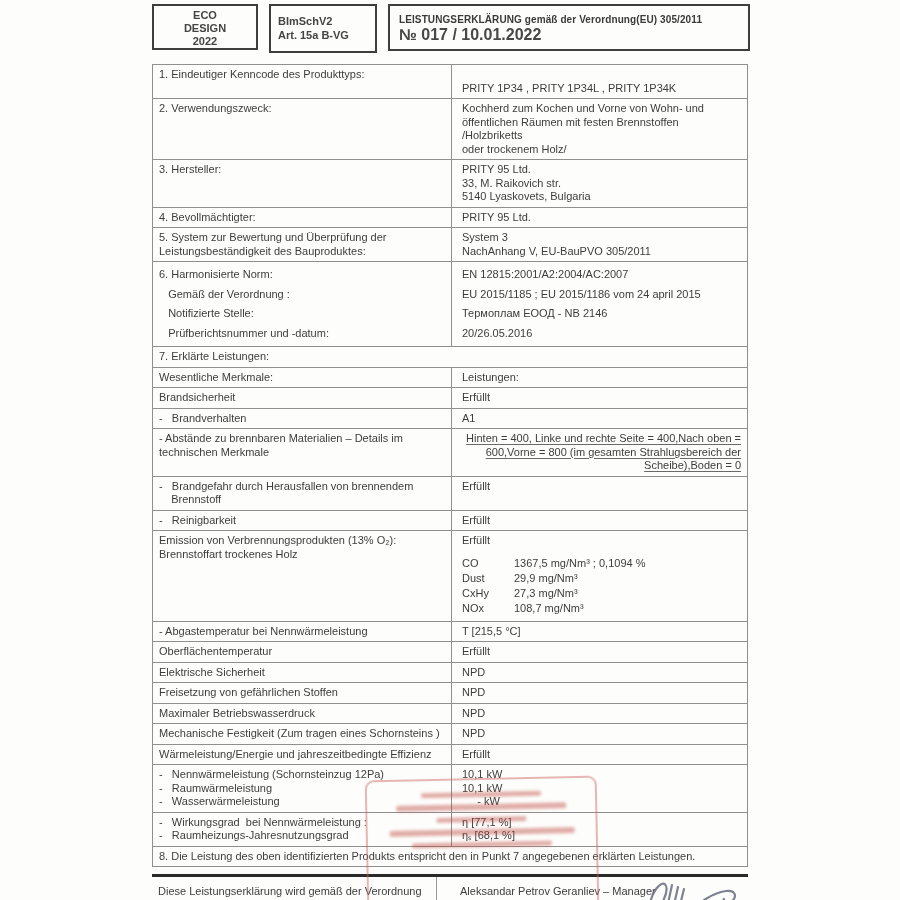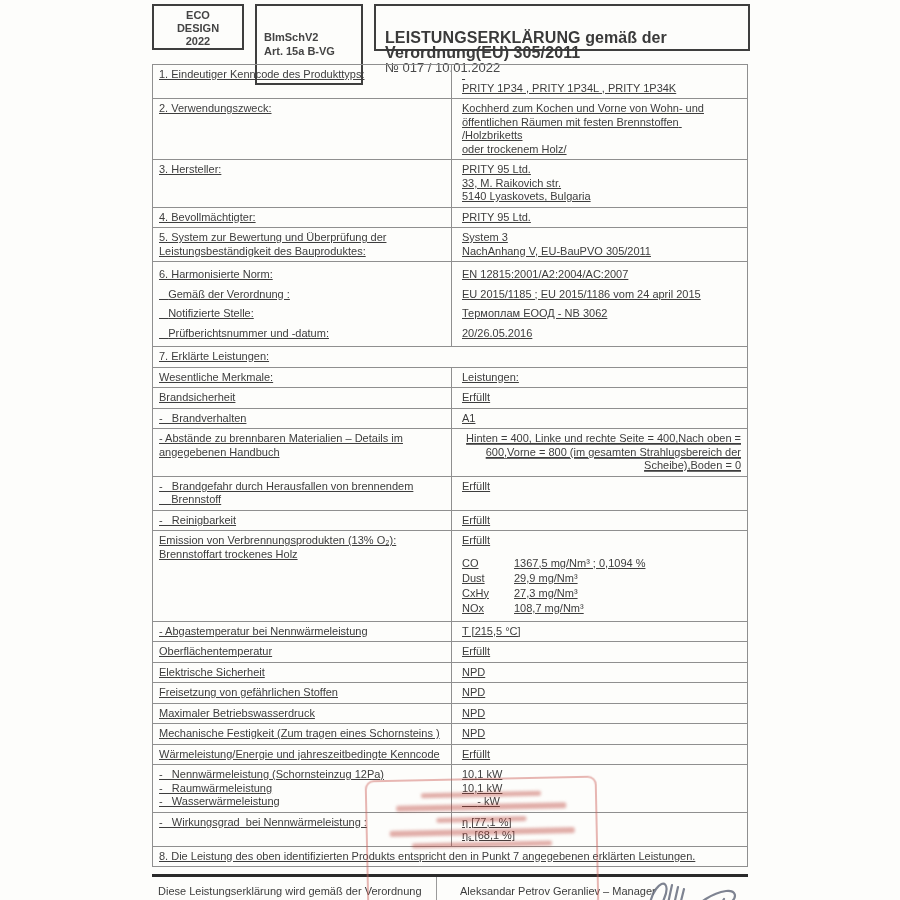--- a/index.html
+++ b/index.html
@@ -7,31 +7,31 @@
     position:relative;
     width:900px;height:900px;
     background:#fdfdfb;
     overflow:hidden;
     font-family:"Liberation Sans", sans-serif;
     color:#3d3d3d;
   }
   
   .hdr{position:absolute;left:152px;top:4px;width:598px;display:flex;gap:11px;align-items:flex-start;}
   .badge{border:2px solid #3e3e3e;background:#fdfdfb;text-align:center;font-weight:bold;font-size:11px;line-height:13px;color:#444;}
-  .badge.eco{width:72px;padding:3px 8px;height:36px;}
-  .badge.bim{width:90px;text-align:left;padding:24px 7px;height:29px;line-height:14px;}
+  .badge.eco{width:72px;padding:3px 15px;height:36px;}
+  .badge.bim{width:90px;text-align:left;padding:8px 7px;height:29px;line-height:14px;}
   .titlebox{flex:1;border:2px solid #3e3e3e;padding:6px 9px;height:31px;}
-  .titlebox .t1{font-weight:bold;font-size:16px;line-height:15px;color:#3a3a3a;letter-spacing:.1px;margin-top:18px;}
-  .titlebox .t2{font-weight:normal;font-size:13px;line-height:15px;color:#484848;}
+  .titlebox .t1{font-weight:bold;font-size:10px;line-height:15px;color:#3a3a3a;letter-spacing:.1px;}
+  .titlebox .t2{font-weight:bold;font-size:16px;line-height:15px;color:#484848;}
   
   .doc{position:absolute;left:152px;top:64px;width:596px;}
   .dtable{border:1px solid #8f8f8f;}
   .trow{display:flex;border-bottom:1px solid #8f8f8f;min-height:14px;}
   .trow:last-child{border-bottom:none;}
-  .cell{padding:3px 6px;font-size:11px;line-height:13.5px;text-decoration:underline;}
+  .cell{padding:3px 6px;font-size:11px;line-height:13.5px;}
   .cell.label{width:284px;border-right:1px solid #8f8f8f;padding-right:8px;}
   .cell.value{flex:1;padding-left:10px;}
   .trow.full .cell{width:100%;border-right:none;}
   .trow.spaced .ln{line-height:19.5px;}
   .ln{white-space:pre-wrap;min-height:13px;}
   .und .ln{text-decoration:underline;text-decoration-color:#6a6a6a;text-underline-offset:2px;text-align:right;}
   .pairs{margin-top:8px;margin-bottom:2px;}
   .pair{display:flex;line-height:15px;}
   .pk{width:52px;}
   
@@ -126,21 +126,21 @@
         <div class="trow spaced">
           <div class="cell label">
             <div class="ln">6. Harmonisierte Norm:</div>
             <div class="ln">   Gemäß der Verordnung :</div>
             <div class="ln">   Notifizierte Stelle:</div>
             <div class="ln">   Prüfberichtsnummer und -datum:</div>
           </div>
           <div class="cell value">
             <div class="ln">EN 12815:2001/A2:2004/AC:2007</div>
             <div class="ln">EU 2015/1185 ; EU 2015/1186 vom 24 april 2015</div>
-            <div class="ln">Термоплам ЕООД - NB 3062</div>
+            <div class="ln">Термоплам ЕООД - NB 2146</div>
             <div class="ln">20/26.05.2016</div>
           </div>
         </div>
         <div class="trow full">
           <div class="cell">
             <div class="ln">7. Erklärte Leistungen:</div>
           </div>
         </div>
         <div class="trow">
           <div class="cell label">
@@ -162,21 +162,21 @@
           <div class="cell label">
             <div class="ln">-   Brandverhalten</div>
           </div>
           <div class="cell value">
             <div class="ln">A1</div>
           </div>
         </div>
         <div class="trow">
           <div class="cell label">
             <div class="ln">- Abstände zu brennbaren Materialien – Details im</div>
-            <div class="ln">angegebenen Handbuch</div>
+            <div class="ln">technischen Merkmale</div>
           </div>
           <div class="cell value und">
             <div class="ln">Hinten = 400, Linke und rechte Seite = 400,Nach oben =</div>
             <div class="ln">600,Vorne = 800 (im gesamten Strahlugsbereich der</div>
             <div class="ln">Scheibe),Boden = 0</div>
           </div>
         </div>
         <div class="trow">
           <div class="cell label">
             <div class="ln">-   Brandgefahr durch Herausfallen von brennendem</div>
@@ -264,41 +264,42 @@
         <div class="trow">
           <div class="cell label">
             <div class="ln">Mechanische Festigkeit (Zum tragen eines Schornsteins )</div>
           </div>
           <div class="cell value">
             <div class="ln">NPD</div>
           </div>
         </div>
         <div class="trow">
           <div class="cell label">
-            <div class="ln">Wärmeleistung/Energie und jahreszeitbedingte Kenncode</div>
+            <div class="ln">Wärmeleistung/Energie und jahreszeitbedingte Effizienz</div>
           </div>
           <div class="cell value">
             <div class="ln">Erfüllt</div>
           </div>
         </div>
         <div class="trow">
           <div class="cell label">
             <div class="ln">-   Nennwärmeleistung (Schornsteinzug 12Pa)</div>
             <div class="ln">-   Raumwärmeleistung</div>
             <div class="ln">-   Wasserwärmeleistung</div>
           </div>
           <div class="cell value">
             <div class="ln">10,1 kW</div>
             <div class="ln">10,1 kW</div>
             <div class="ln">     - kW</div>
           </div>
         </div>
         <div class="trow">
           <div class="cell label">
             <div class="ln">-   Wirkungsgrad  bei Nennwärmeleistung :</div>
+            <div class="ln">-   Raumheizungs-Jahresnutzungsgrad</div>
           </div>
           <div class="cell value">
             <div class="ln">η [77,1 %]</div>
             <div class="ln">ηₛ [68,1 %]</div>
           </div>
         </div>
         <div class="trow full">
           <div class="cell">
             <div class="ln">8. Die Leistung des oben identifizierten Produkts entspricht den in Punkt 7 angegebenen erklärten Leistungen.</div>
           </div>

